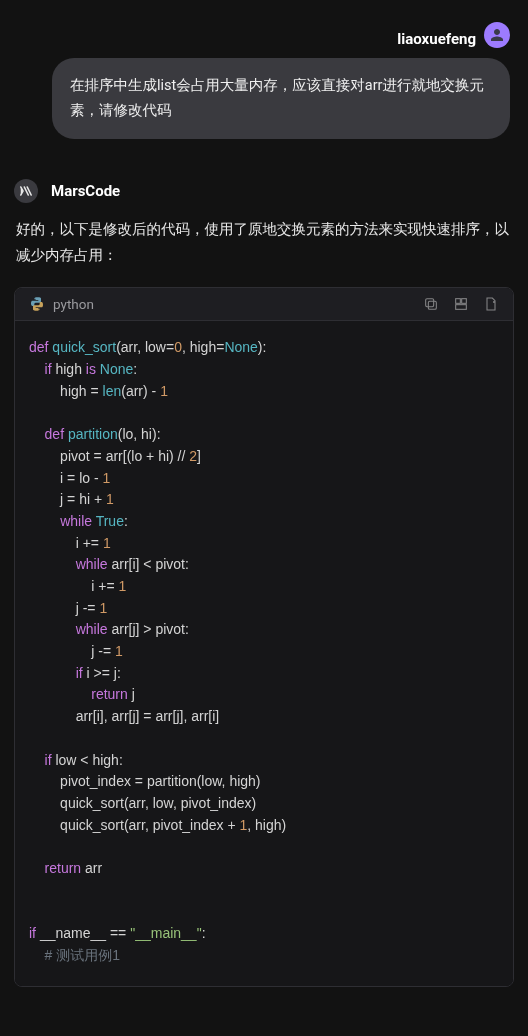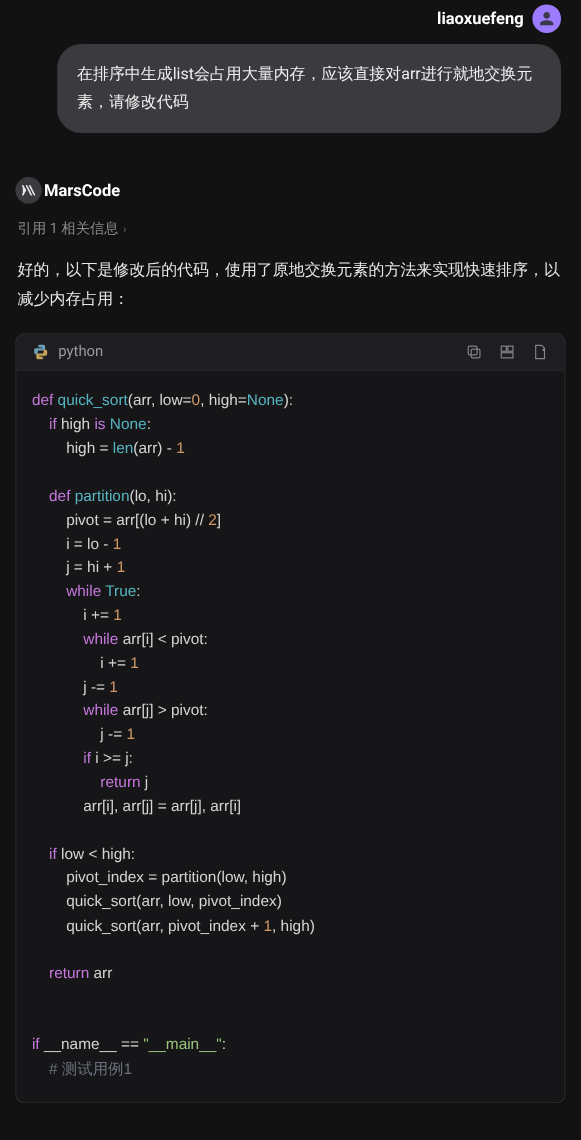--- a/index.html
+++ b/index.html
@@ -1,22 +1,22 @@
 <!DOCTYPE html>
 <html><head>
 <meta charset="utf-8">
 <style>
 html,body{margin:0;padding:0;background:#121212;color:#e8e8e8;font-family:-apple-system,BlinkMacSystemFont,"Segoe UI",Roboto,Helvetica,Arial,sans-serif;font-size:14px;width:528px}
 .wrap{padding:0 12px 0 12px;width:528px;box-sizing:border-box}
-.hdr{display:flex;justify-content:flex-end;align-items:center;gap:8px;padding:4px 6px 10px 0}
+.hdr{display:flex;justify-content:flex-end;align-items:flex-end;gap:8px;padding:22px 6px 10px 0}
 .uname{font-weight:700;color:#fff;font-size:15px}
 .avatar{width:26px;height:26px;border-radius:50%;background:#9d7bff;display:flex;align-items:center;justify-content:center}
 .avatar svg{width:18px;height:18px;fill:#3a3a4a}
 .bubble{background:#3a3a3f;border-radius:22px;padding:16px 18px;margin:0 6px 0 40px;color:#f0f0f0;line-height:1.7;font-size:14.5px}
-.assist{display:flex;align-items:center;gap:2px;margin:40px 0 14px 2px}
+.assist{display:flex;align-items:center;gap:13px;margin:40px 0 14px 2px}
 .logo{width:24px;height:24px;border-radius:50%;background:#3a3a3f;display:flex;align-items:center;justify-content:center}
 .logo svg{width:14px;height:14px}
 .aname{font-weight:700;color:#fff;font-size:15px}
 .cite{color:#8a8a8e;font-size:13px;margin:0 0 16px 4px;display:flex;align-items:center;gap:4px}
 .cite-chev{font-size:11px;opacity:.7}
 .reply{color:#e8e8e8;line-height:1.8;font-size:14.5px;margin:0 4px 18px 4px}
 .codecard{border:1px solid #2e2e33;border-radius:8px;margin:0 2px;overflow:hidden}
 .codehdr{background:#1e1e22;padding:8px 14px;display:flex;align-items:center;justify-content:space-between;border-bottom:1px solid #2e2e33}
 .lang{display:flex;align-items:center;gap:8px;color:#9a9a9e;font-size:13.5px}
 .pyicon{width:16px;height:16px}
@@ -53,24 +53,20 @@
 
   <div class="assist">
     <span class="logo">
       <svg viewBox="0 0 24 24">
         <path fill="#e8e8e8" d="M3 5 L7 12 L3 19 M9 5 L16 19 M14 5 L21 19" stroke="#e8e8e8" stroke-width="2.5" stroke-linecap="round"></path>
       </svg>
     </span>
     <span class="aname">MarsCode</span>
   </div>
 
-  <div class="cite">
-    <span>引用 1 相关信息</span>
-    <span class="cite-chev">›</span>
-  </div>
 
   <div class="reply">好的，以下是修改后的代码，使用了原地交换元素的方法来实现快速排序，以减少内存占用：</div>
 
   <div class="codecard">
     <div class="codehdr">
       <div class="lang">
         <svg class="pyicon" viewBox="0 0 24 24">
           <path fill="#6a9fb5" d="M11 2c-3 0-3 2-3 2v2h6v1H5s-2 0-2 4 2 4 2 4h3v-3s0-2 2-2h6s2 0 2-2V4s0-2-3-2h-4zM9 4a1 1 0 110 2 1 1 0 010-2z"></path>
           <path fill="#c6a15b" d="M13 22c3 0 3-2 3-2v-2h-6v-1h9s2 0 2-4-2-4-2-4h-3v3s0 2-2 2H8s-2 0-2 2v4s0 2 3 2h4zm2-2a1 1 0 110-2 1 1 0 010 2z"></path>
         </svg>

